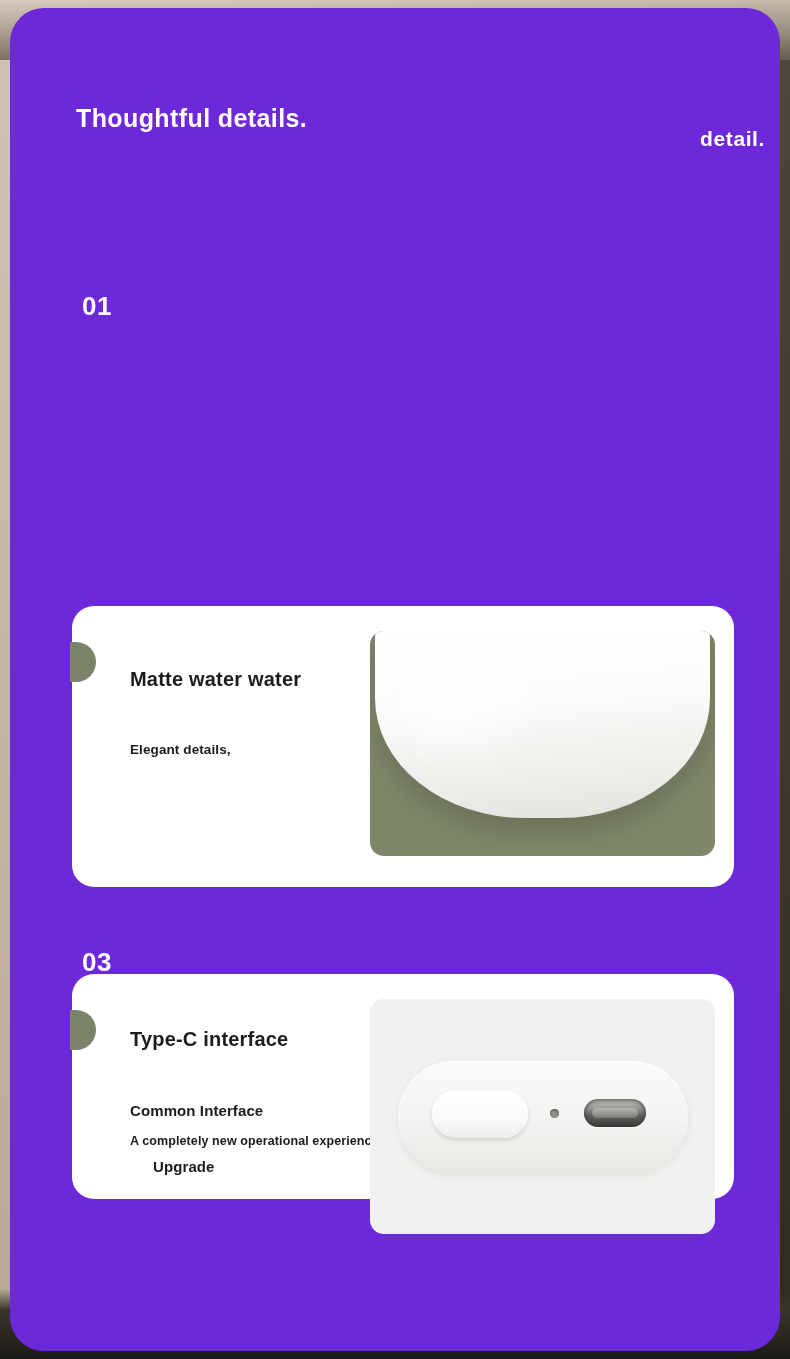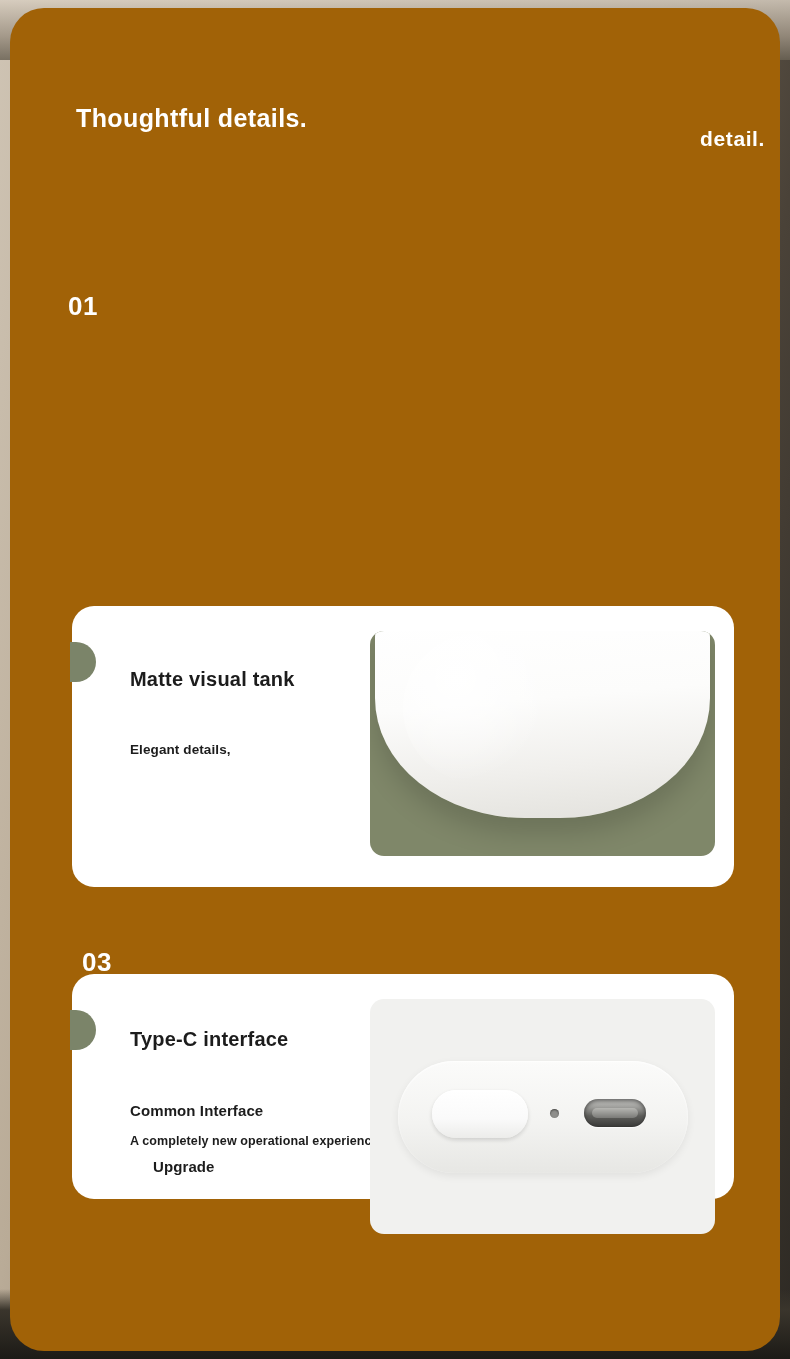--- a/index.html
+++ b/index.html
@@ -35,21 +35,21 @@
     left: 0; bottom: 0; right: 0; height: 70px;
     background: linear-gradient(0deg, #1c1a16 0%, #3a352c 70%, rgba(58,53,44,0) 100%);
   }
 
   #panel {
     position: absolute;
     left: 10px;
     top: 8px;
     width: 770px;
     height: 1343px;
-    background: #a16207;
+    background: #6d28d9;
     border-radius: 34px;
     overflow: hidden;
   }
 
   
   #header {
     position: absolute;
     top: 96px;
     left: 0;
     right: 0;
@@ -292,26 +292,26 @@
 
 <div id="backdrop"></div>
 
 <div id="panel">
 
   <div id="header">
     <div class="title-main">Thoughtful details.</div>
     <div class="title-side">detail.</div>
   </div>
 
-  <div class="card-num" style="left:58px;top:283px;">01</div>
+  <div class="card-num" style="left:72px;top:283px;">01</div>
 
   <div class="card" style="top:598px;height:281px;">
     <div class="notch"></div>
     <div class="card-text" style="top:60px;">
-      <div class="card-title">Matte visual tank</div>
+      <div class="card-title">Matte water water</div>
       <div class="rule" style="visibility:hidden;"></div>
       <div class="bullet">Elegant details,</div>
     </div>
     <div class="photo" id="photo2">
       <div class="tank"></div>
     </div>
   </div>
   <div class="card-num" style="left:72px;top:607px;">09</div>
 
   <div class="card" style="top:966px;height:225px;">

